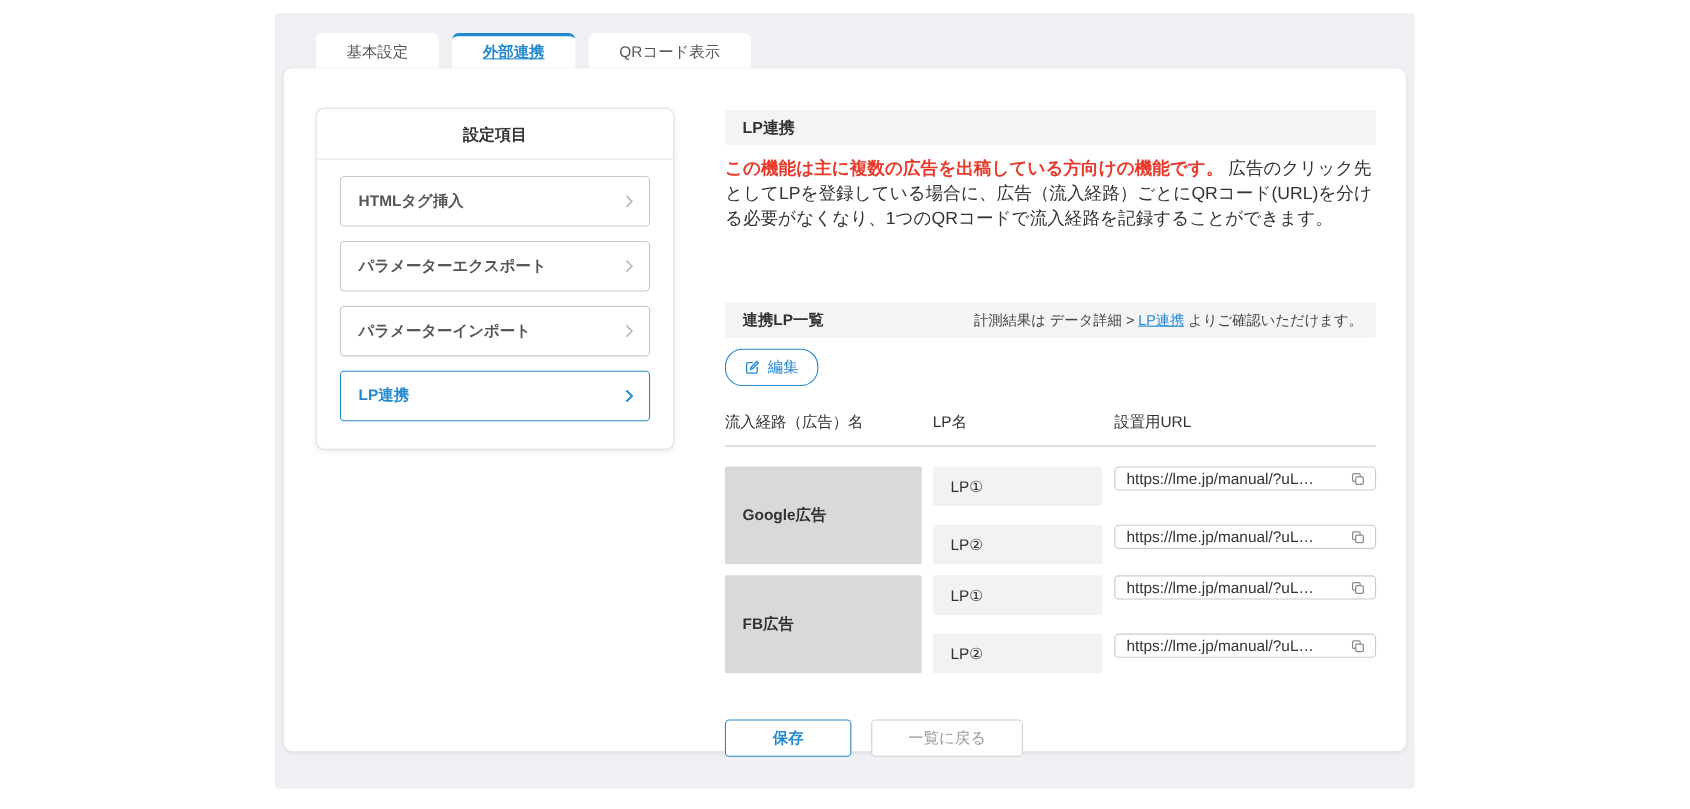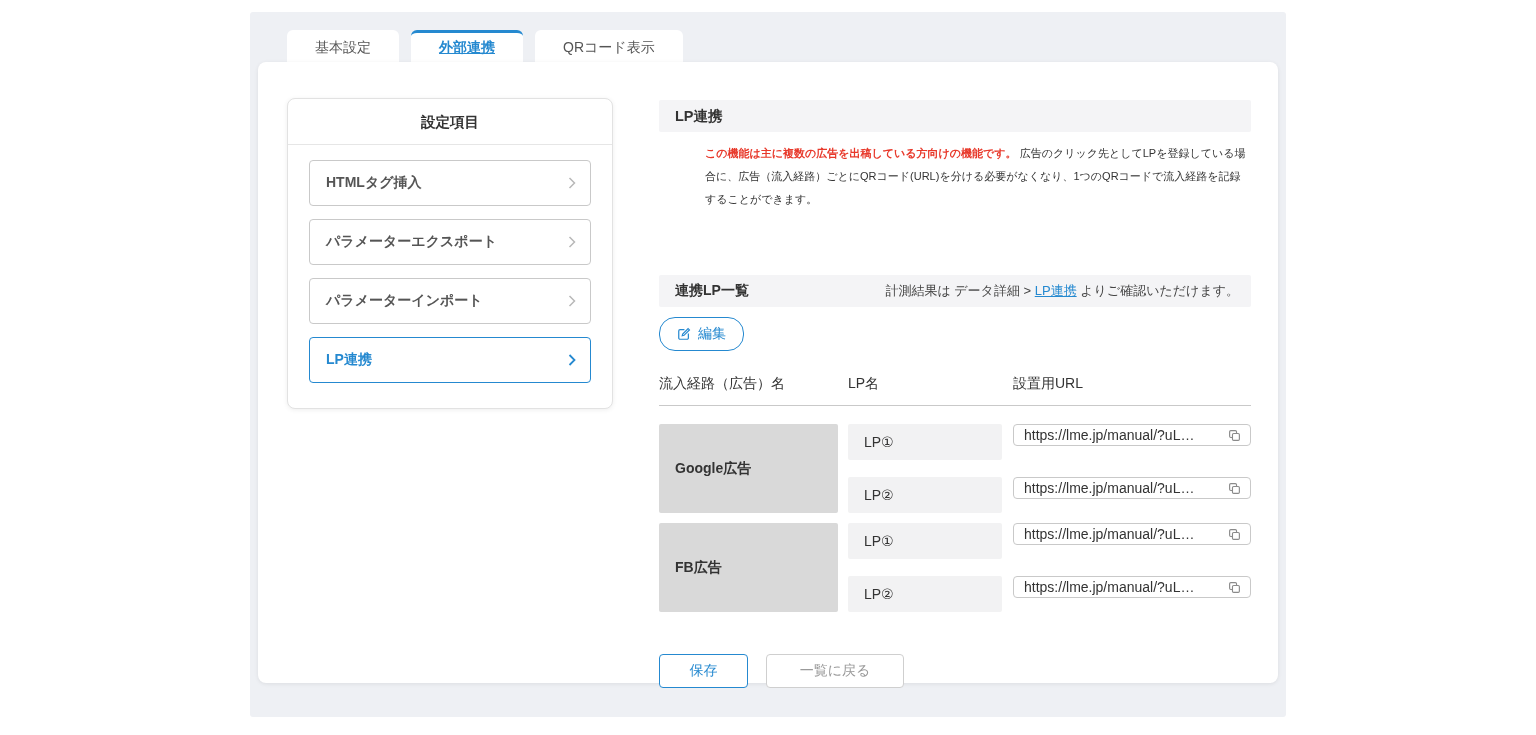--- a/index.html
+++ b/index.html
@@ -36,21 +36,21 @@
   .side-item .chev { color: #b8b8b8; display: flex; align-items: center; }
   .side-item.active { border-color: var(--accent, #2589d0); color: var(--accent, #2589d0); }
   .side-item.active .chev { color: var(--accent, #2589d0); }
 
   
   .content { position: absolute; left: 401px; top: 38px; width: 592px; }
   .bar { background: var(--bar_bg, #f4f4f6); height: 32px; display: flex;
     align-items: center; padding: 0 16px; border-radius: 2px; }
   .title-bar { font-weight: bold; font-size: 14.5px; color: #333; }
 
-  .desc { margin-top: 10px; font-size: 11px; line-height: 23px; color: #333; margin-left: 46px; }
+  .desc { margin-top: 10px; font-size: 16px; line-height: 23px; color: #333; }
   .desc .red { color: var(--danger, #e8392b); font-weight: bold; }
 
   .list-bar { margin-top: 64px; justify-content: space-between; padding-right: 12px; }
   .list-title { font-weight: bold; font-size: 14px; color: #333; }
   .list-note { font-size: 13px; color: #444; white-space: nowrap; }
   .list-note a.link { color: var(--accent, #2589d0); text-decoration: underline; cursor: pointer; }
 
   .edit-btn { margin-top: 10px; display: inline-flex; align-items: center; gap: 7px;
     border: 1px solid var(--accent, #2589d0); color: var(--accent, #2589d0);
     background: #fff; border-radius: 16px; height: 34px; padding: 0 17px;
@@ -73,22 +73,22 @@
     font-size: 14px; color: #333; border-radius: 2px; }
   .url-field { flex: 1; height: 22px; border: 1px solid #c9c9c9; border-radius: 4px;
     background: #fff; display: flex; align-items: center; justify-content: space-between;
     padding: 0 9px 0 10px; font-size: 14px; color: #333; cursor: text; }
   .url-text { overflow: hidden; white-space: nowrap; }
   .copy { display: flex; align-items: center; color: #8a8a8a; cursor: pointer; margin-left: 6px; }
 
   .actions { margin-top: 42px; display: flex; gap: 18px; }
   .btn { height: 34px; border-radius: 4px; background: #fff; font-size: 14px;
     cursor: pointer; font-family: inherit; }
-  .btn.save { width: 89px; border: 1px solid var(--accent, #2589d0);
-    color: var(--accent, #2589d0); font-weight: normal; }
+  .btn.save { width: 115px; border: 1px solid var(--accent, #2589d0);
+    color: var(--accent, #2589d0); font-weight: bold; }
   .btn.back { width: 138px; border: 1px solid #cfcfcf; color: #9a9a9a; }
 </style>
 </head>
 <body>
 
 <div class="page">
   <div class="panel">
 
     <div class="tabs">
       <div class="tab">基本設定</div>

